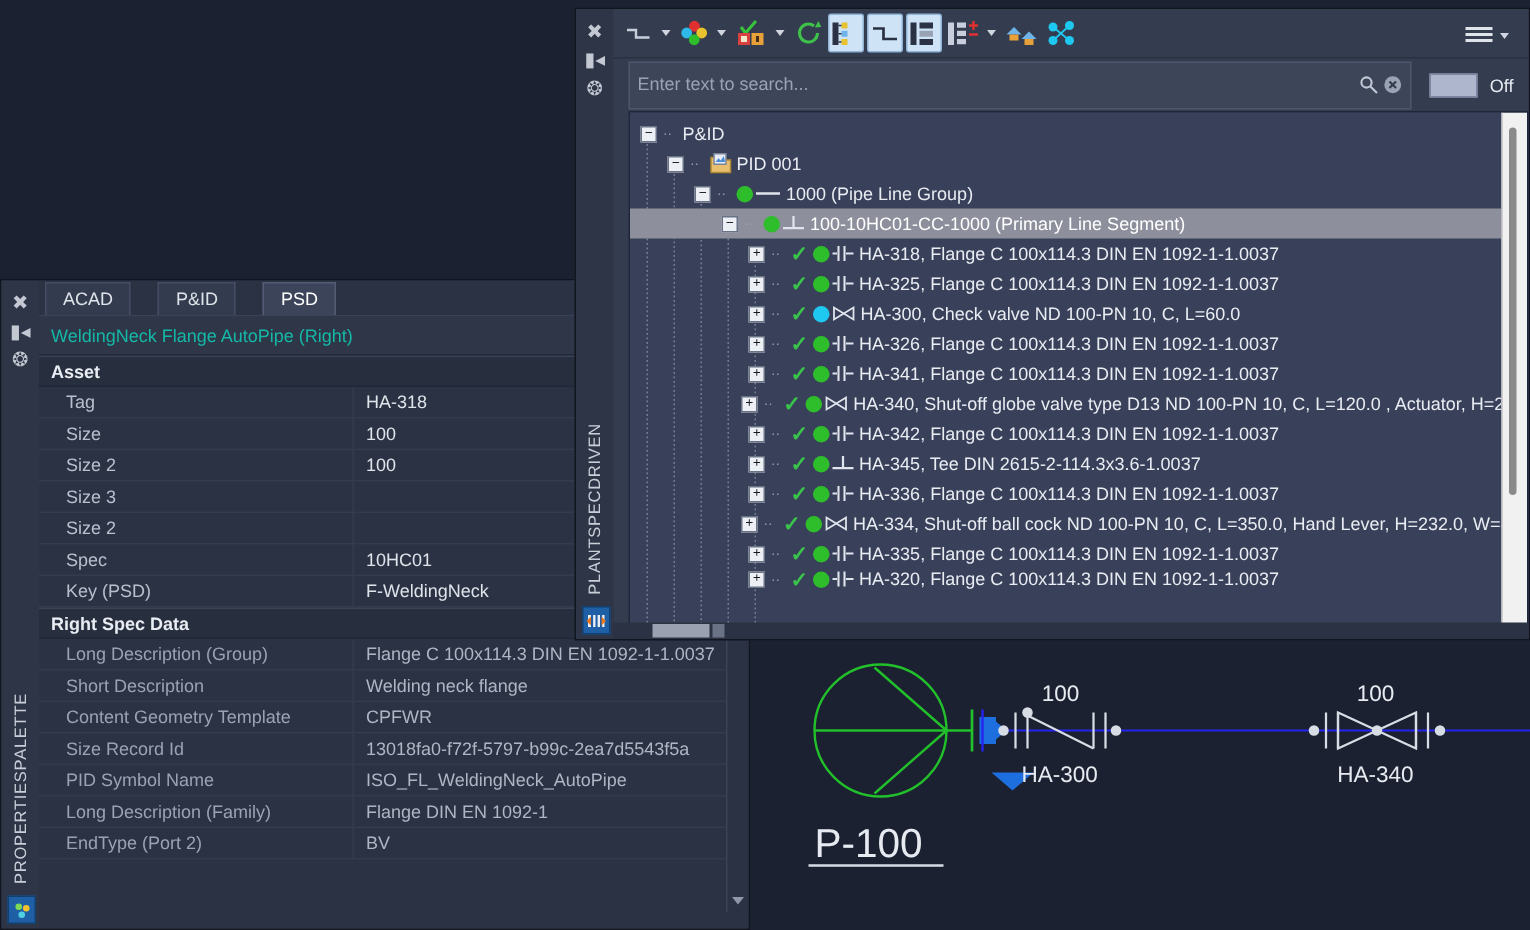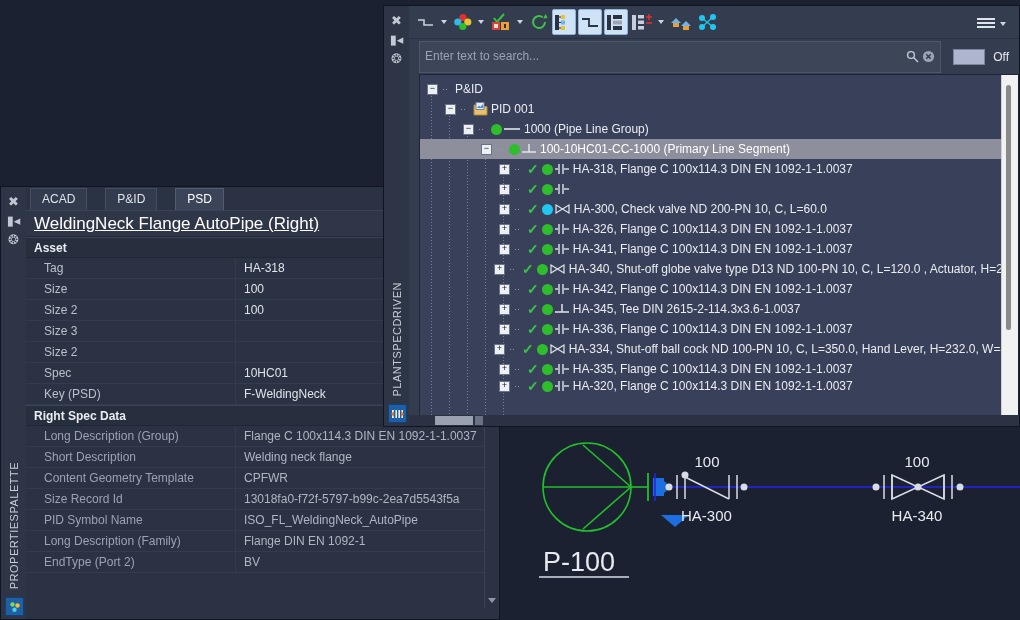--- a/index.html
+++ b/index.html
@@ -84,25 +84,24 @@
     border-color:#525c75;
     color:#ffffff;
   }
 
   
   #props-header{
     height:26px;line-height:26px;
     padding-left:8px;
     background:#2f footer;
     background:#2f3648;
-    color:#ffffff;
-    font-size:17px;
+    color:#14b8a6;
+    font-size:12px;
     border-bottom:1px solid #232a39;
     box-sizing:border-box;
-    text-decoration:underline;
   }
 
   
   #props-grid{
     flex:1;position:relative;overflow:hidden;
     background:#2b3243;
   }
   .grid-section{
     height:21px;line-height:21px;
     background:#272e3d;
@@ -682,35 +681,36 @@
           <span class="tcheck">✓</span>
           <span class="tdot" style="background:#2fbe2b"></span>
           <span class="tsym">
             <svg width="16" height="12" viewBox="0 0 16 12">
               <line x1="1" y1="6" x2="4" y2="6" stroke="#e0e4ec" stroke-width="1.4"></line>
               <line x1="5" y1="1" x2="5" y2="11" stroke="#e0e4ec" stroke-width="1.4"></line>
               <line x1="9" y1="1" x2="9" y2="11" stroke="#e0e4ec" stroke-width="1.4"></line>
               <line x1="10" y1="6" x2="15" y2="6" stroke="#e0e4ec" stroke-width="1.4"></line>
             </svg>
           </span>
+          <span class="tlabel">HA-325, Flange C 100x114.3 DIN EN 1092-1-1.0037</span>
         </div>
 
         <div class="tline">
           <span class="tindent" style="width:79px"></span>
           <span class="expander">+</span>
           <span class="dots">··</span>
           <span class="tcheck">✓</span>
           <span class="tdot" style="background:#1ec8f0"></span>
           <span class="tsym">
             <svg width="17" height="12" viewBox="0 0 17 12">
               <path d="M2 2 L2 10 L8.5 6 Z" fill="none" stroke="#e0e4ec" stroke-width="1.2"></path>
               <path d="M15 2 L15 10 L8.5 6 Z" fill="none" stroke="#e0e4ec" stroke-width="1.2"></path>
             </svg>
           </span>
-          <span class="tlabel">HA-300, Check valve  ND 200-PN 10, C, L=60.0</span>
+          <span class="tlabel">HA-300, Check valve  ND 100-PN 10, C, L=60.0</span>
         </div>
 
         <div class="tline">
           <span class="tindent" style="width:79px"></span>
           <span class="expander">+</span>
           <span class="dots">··</span>
           <span class="tcheck">✓</span>
           <span class="tdot" style="background:#2fbe2b"></span>
           <span class="tsym">
             <svg width="16" height="12" viewBox="0 0 16 12">

